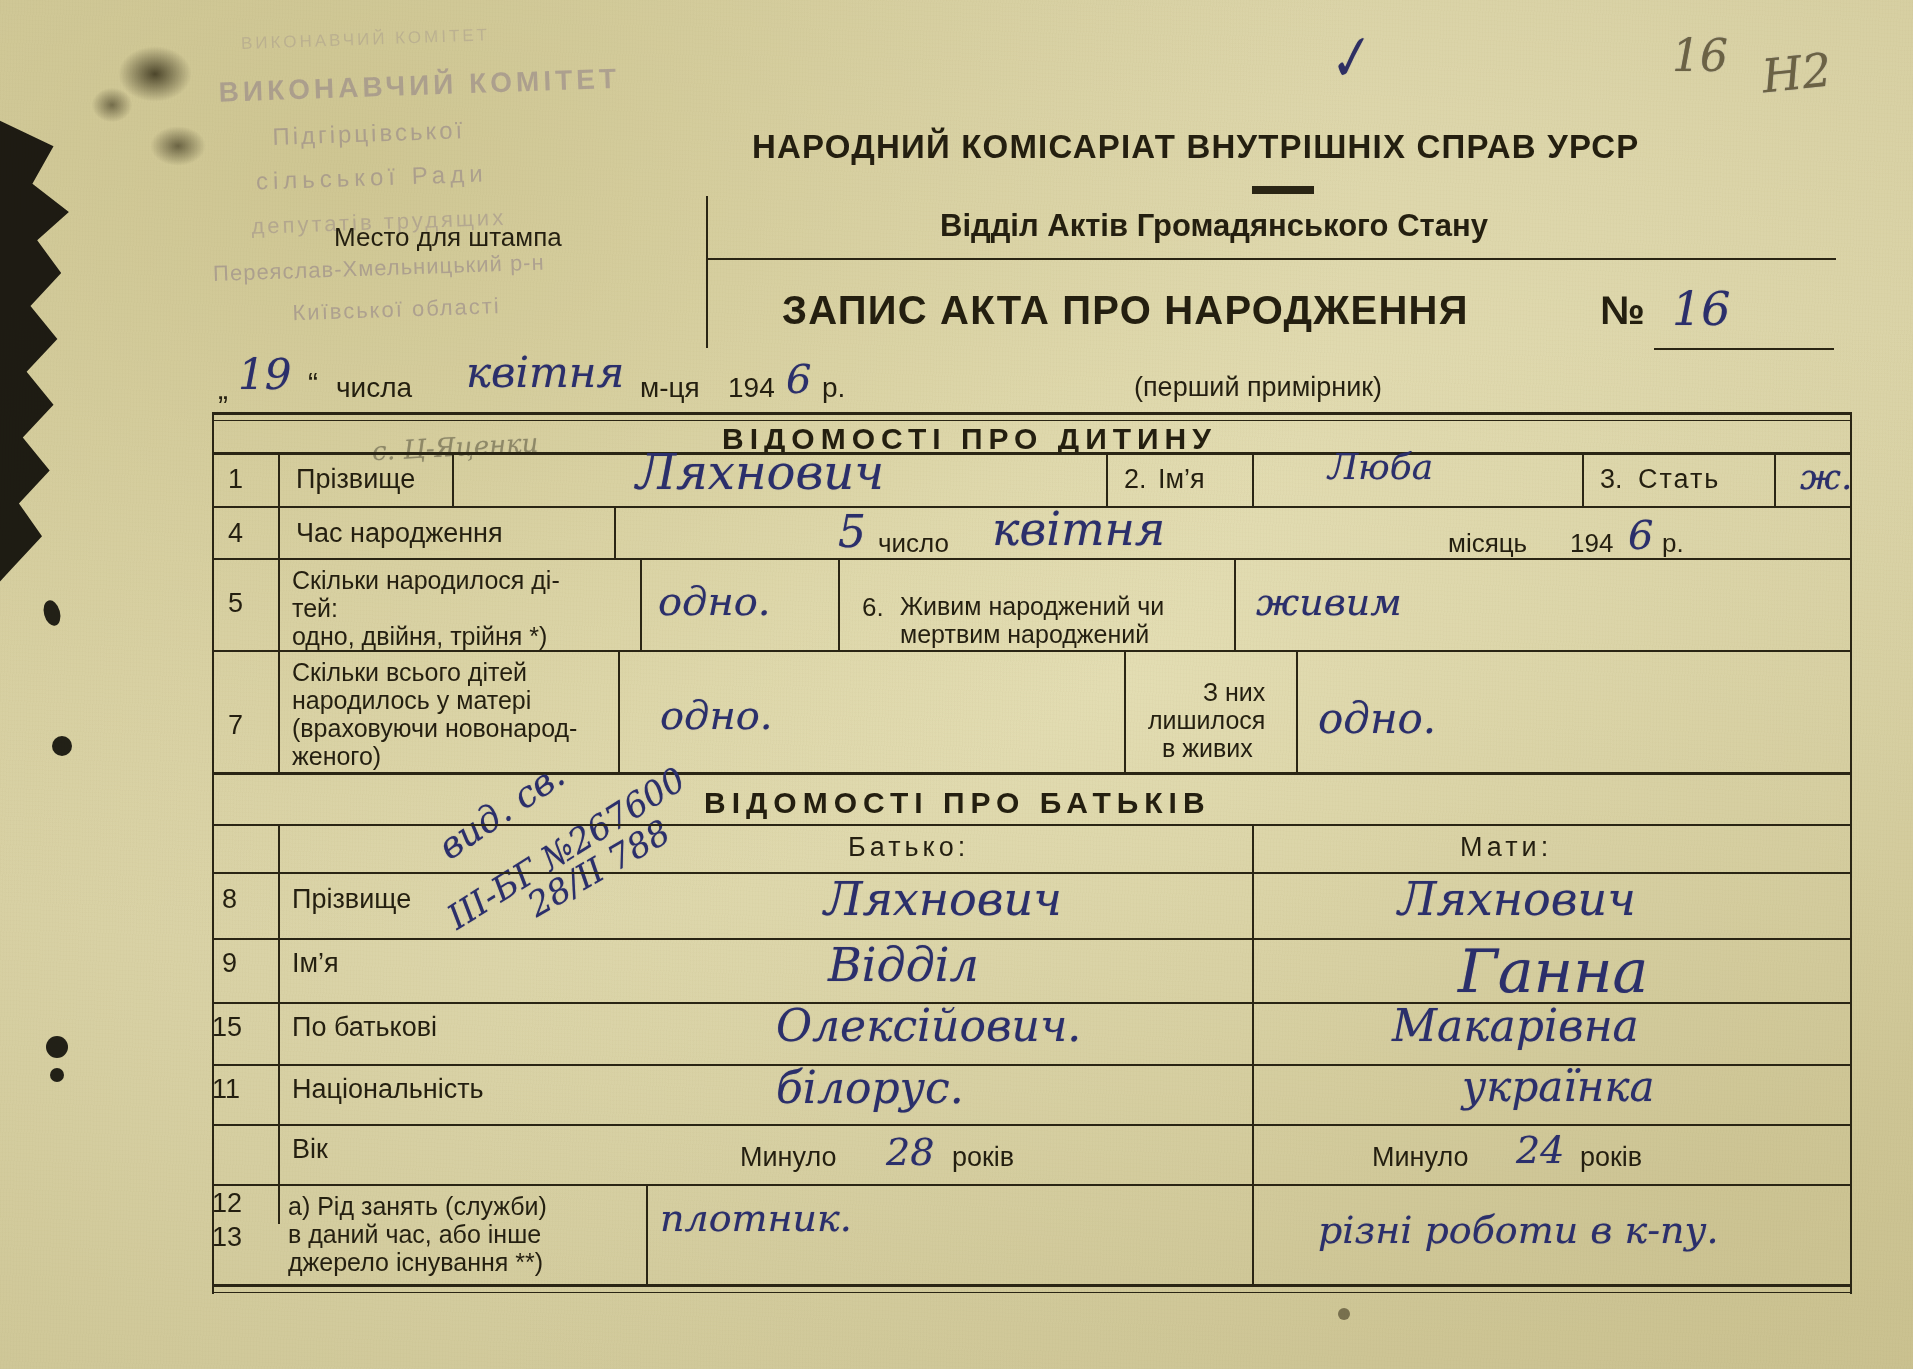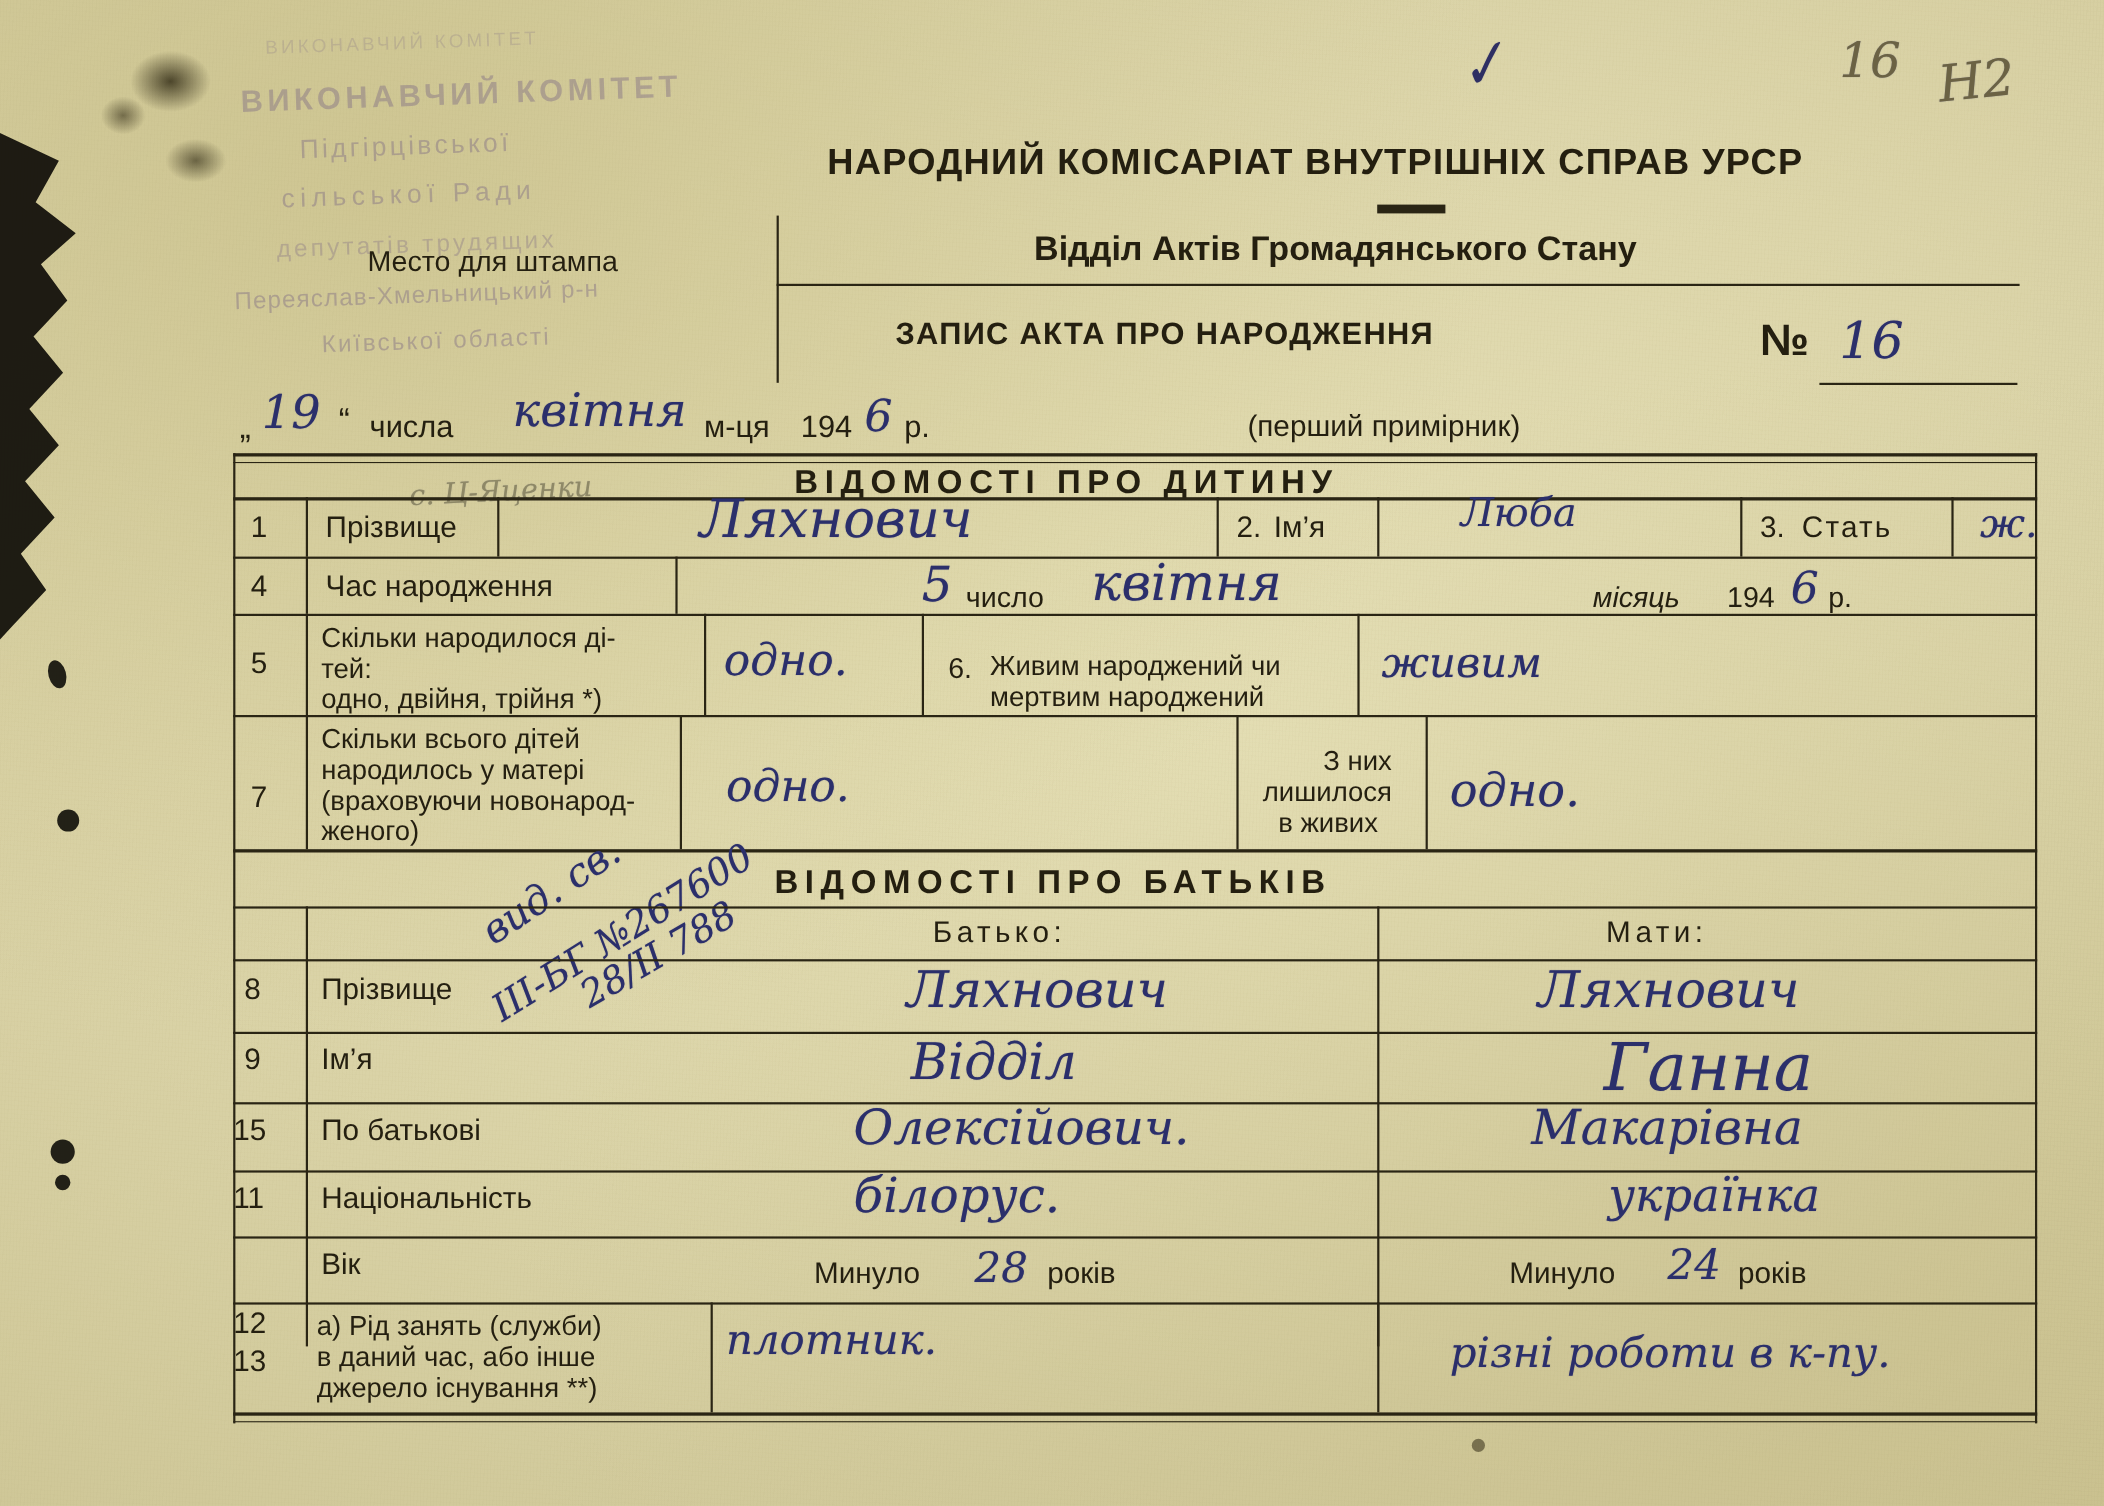--- a/index.html
+++ b/index.html
@@ -100,21 +100,21 @@
 </div>
 <div class="hw pencil" style="left:372px;top:432px;font-size:26px;opacity:.5;transform:rotate(-3deg);">с. Ц-Яценки</div>
 
 <div class="hw" style="left:1325px;top:28px;font-size:54px;transform:rotate(-18deg);color:#2e2f63;">✓</div>
 <div class="hw pencil" style="left:1672px;top:30px;font-size:44px;color:#6b6244;">16</div>
 <div class="hw pencil" style="left:1762px;top:46px;font-size:46px;color:#6b6244;transform:rotate(-6deg);">Н2</div>
 
 <div class="prn hdr1" style="left:752px;top:128px;font-size:33px;">НАРОДНИЙ КОМІСАРІАТ ВНУТРІШНІХ СПРАВ УРСР</div>
 <div class="hline thick" style="left:1252px;top:186px;width:62px;height:8px;"></div>
 <div class="prn" style="left:940px;top:208px;font-size:31px;font-weight:bold;">Відділ Актів Громадянського Стану</div>
-<div class="prn hdr1" style="left:782px;top:288px;font-size:28px;margin-left:32px;">ЗАПИС АКТА ПРО НАРОДЖЕННЯ</div>
+<div class="prn hdr1" style="left:782px;top:288px;font-size:40px;">ЗАПИС АКТА ПРО НАРОДЖЕННЯ</div>
 <div class="prn hdr1" style="left:1600px;top:288px;font-size:40px;">№</div>
 <div class="hw" style="left:1672px;top:282px;font-size:46px;">16</div>
 <div class="hline" style="left:1654px;top:348px;width:180px;"></div>
 
 <div class="prn" style="left:334px;top:222px;font-size:26px;">Место для штампа</div>
 
 <div class="vline" style="left:706px;top:196px;height:152px;"></div>
 <div class="hline" style="left:706px;top:258px;width:1130px;"></div>
 
 <div class="prn" style="left:218px;top:372px;font-size:30px;">„</div>
@@ -148,21 +148,21 @@
 <div class="vline" style="left:1252px;top:452px;height:54px;"></div>
 <div class="vline" style="left:1582px;top:452px;height:54px;"></div>
 <div class="vline" style="left:1774px;top:452px;height:54px;"></div>
 <div class="hline" style="left:212px;top:506px;width:1640px;"></div>
 
 <div class="prn" style="left:228px;top:518px;font-size:27px;">4</div>
 <div class="prn" style="left:296px;top:518px;font-size:27px;">Час народження</div>
 <div class="hw" style="left:838px;top:506px;font-size:44px;">5</div>
 <div class="prn" style="left:878px;top:528px;font-size:26px;">число</div>
 <div class="hw" style="left:992px;top:502px;font-size:46px;">квітня</div>
-<div class="prn" style="left:1448px;top:528px;font-size:26px;font-style:italic;">місяць</div>
+<div class="prn" style="left:1448px;top:528px;font-size:26px;">місяць</div>
 <div class="prn" style="left:1570px;top:528px;font-size:26px;">194</div>
 <div class="hw" style="left:1628px;top:512px;font-size:40px;">6</div>
 <div class="prn" style="left:1662px;top:528px;font-size:26px;">р.</div>
 <div class="vline" style="left:278px;top:506px;height:52px;"></div>
 <div class="vline" style="left:614px;top:506px;height:52px;"></div>
 <div class="hline" style="left:212px;top:558px;width:1640px;"></div>
 
 <div class="prn" style="left:228px;top:588px;font-size:27px;">5</div>
 <div class="prn" style="left:292px;top:566px;font-size:25px;">Скільки народилося ді-</div>
 <div class="prn" style="left:292px;top:594px;font-size:25px;">тей:</div>

